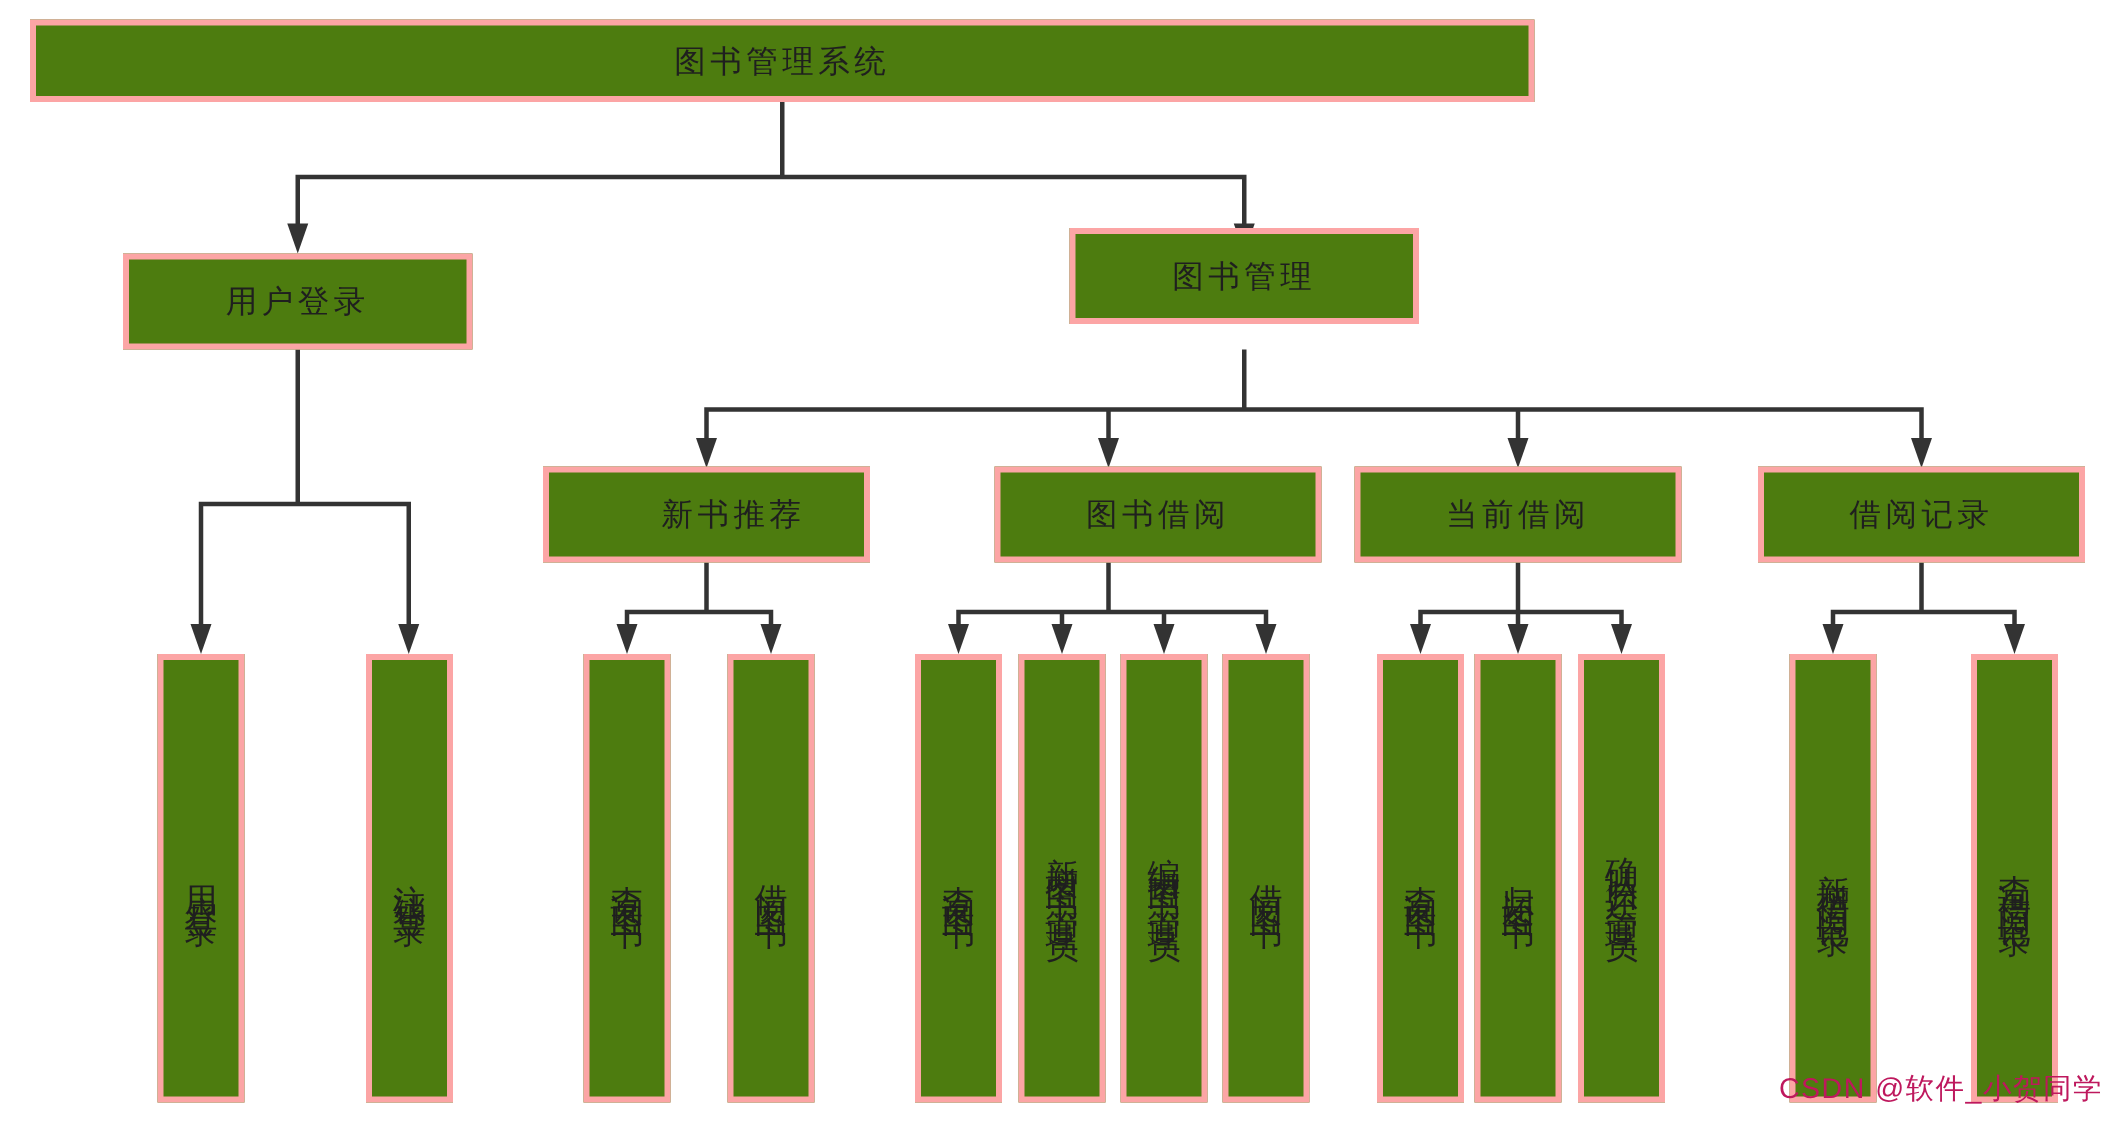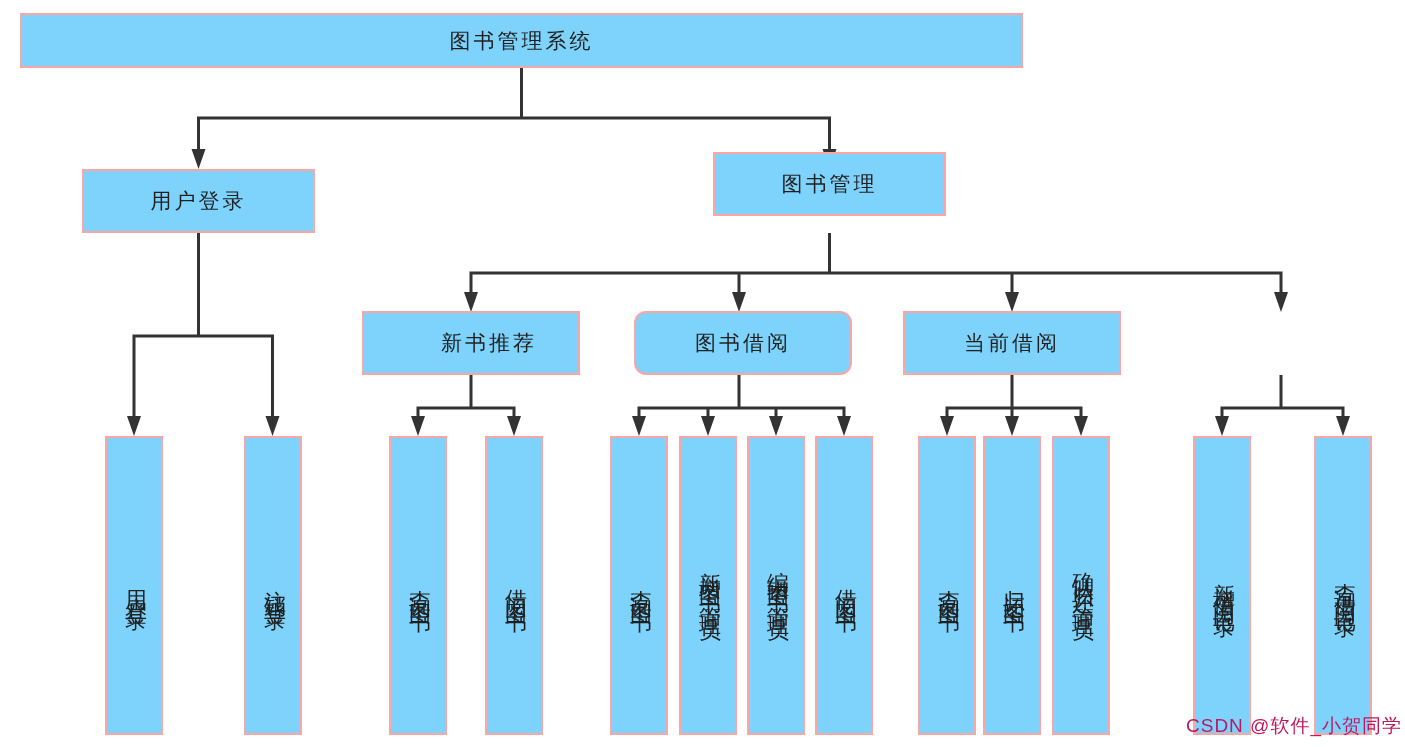--- a/index.html
+++ b/index.html
@@ -7,28 +7,27 @@
     position: relative;
     width: 1405px;
     height: 747px;
     background: #ffffff;
     font-family: "Liberation Sans", "DejaVu Sans", sans-serif;
     overflow: hidden;
   }
   .box {
     position: absolute;
     box-sizing: border-box;
-    background: #7dd3fc;
-    border: 2px solid #fca5a5;
+    background: #4d7c0f;
+    border: 4px solid #fca5a5;
     color: #1f1f1f;
     display: flex;
     align-items: center;
     justify-content: center;
     z-index: 2;
-    font-family: Liberation Mono, monospace;
   }
   .h-label {
     font-size: 21px;
     letter-spacing: 3px;
     white-space: nowrap;
   }
   .v-label {
     writing-mode: vertical-rl;
     text-orientation: mixed;
     font-size: 22px;
@@ -36,21 +35,21 @@
     line-height: 1;
   }
   
   .root   { left: 20px;  top: 13px;  width: 1003px; height: 55px; }
   
   .l2a    { left: 82px;  top: 169px; width: 233px;  height: 64px; }
   .l2b    { left: 713px; top: 152px; width: 233px;  height: 64px; }
   
   .l3     { top: 311px; height: 64px; width: 218px; }
   .g0     { left: 362px; padding-left: 36px; }
-  .g1     { left: 634px; border-radius: 12px; }
+  .g1     { left: 663px; }
   .g2     { left: 903px; text-align: center; }
   .g3     { left: 1172px; }
   
   .leaf   { top: 436px; height: 299px; width: 58px; }
   .x1  { left: 105px; }  .x2  { left: 244px; }
   .x3  { left: 389px; }  .x4  { left: 485px; }
   .x5  { left: 610px; }  .x6  { left: 679px; }
   .x7  { left: 747px; }  .x8  { left: 815px; }
   .x9  { left: 918px; }  .x10 { left: 983px; }
   .x11 { left: 1052px; }
@@ -126,20 +125,21 @@
   </svg>
 
   <div class="box root h-label">图书管理系统</div>
 
   <div class="box l2a h-label">用户登录</div>
   <div class="box l2b h-label">图书管理</div>
 
   <div class="box l3 g0 h-label">新书推荐</div>
   <div class="box l3 g1 h-label">图书借阅</div>
   <div class="box l3 g2 h-label">当前借阅</div>
+  <div class="box l3 g3 h-label">借阅记录</div>
 
   <div class="box leaf x1 v-label">用户登录</div>
   <div class="box leaf x2 v-label">注销登录</div>
 
   <div class="box leaf x3 v-label">查询图书</div>
   <div class="box leaf x4 v-label">借阅图书</div>
 
   <div class="box leaf x5 v-label">查询图书</div>
   <div class="box leaf x6 v-label">新增图书（管理员）</div>
   <div class="box leaf x7 v-label">编辑图书（管理员）</div>

